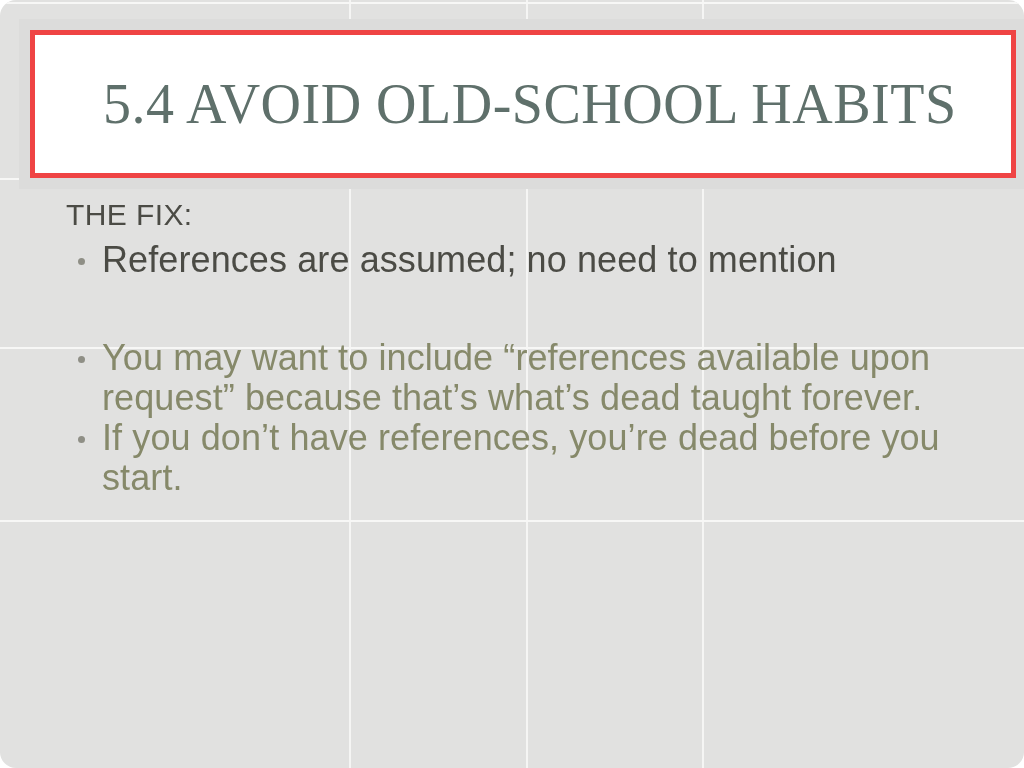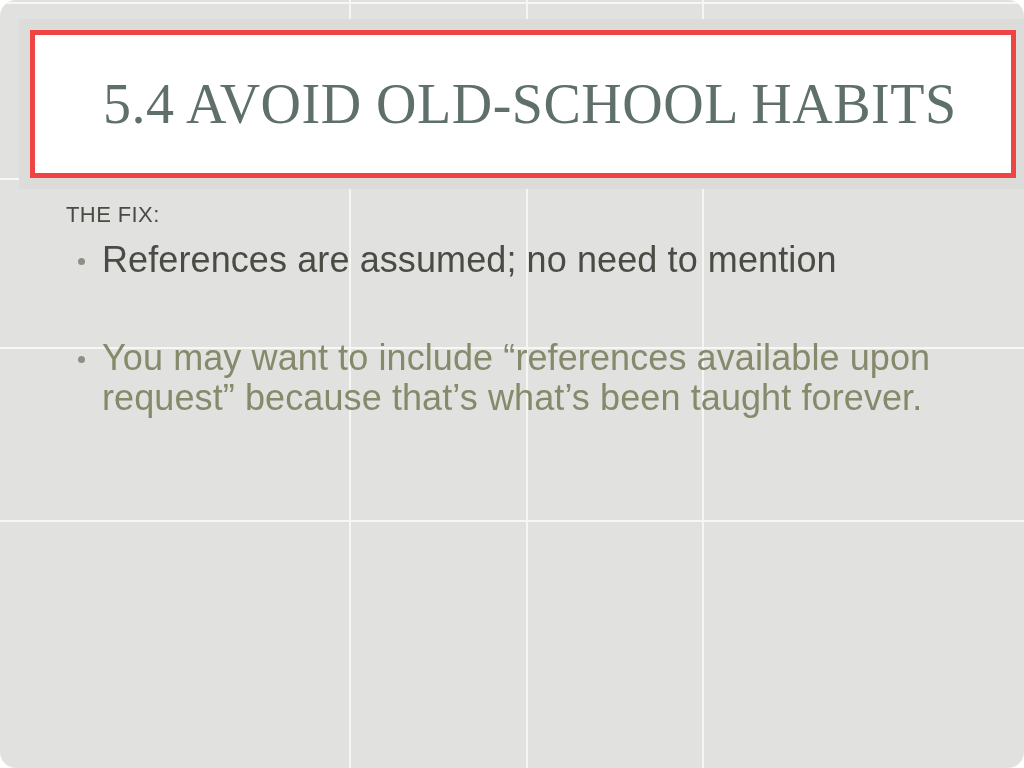--- a/index.html
+++ b/index.html
@@ -74,21 +74,21 @@
   #body {
     position: absolute;
     left: 0;
     top: 196px;
     width: 1024px;
     padding: 0 40px 0 66px;
     box-sizing: border-box;
   }
 
   .heading-line {
-    font-size: 22px;
+    font-size: 30px;
     line-height: 38px;
     color: #4b4b45;
     letter-spacing: 0.4px;
     margin: 0 0 6px 0;
     font-weight: 400;
   }
 
   ul.bullets {
     list-style: none;
     margin: 0;
@@ -141,18 +141,19 @@
 
     <p class="heading-line">THE FIX:</p>
 
     <ul class="bullets">
       <li class="bullet dark">References are assumed; no need to mention</li>
     </ul>
 
     <div class="spacer-gap"></div>
 
     <ul class="bullets">
-      <li class="bullet olive">You may want to include “references available upon request” because that’s what’s been taught forever.</li>
+      <li class="bullet olive">You may want to include “references available upon request” because that’s what’s dead taught forever.</li>
+      <li class="bullet olive">If you don’t have references, you’re dead before you start.</li>
     </ul>
 
   </div>
 
 </div>
 
 </body></html>

